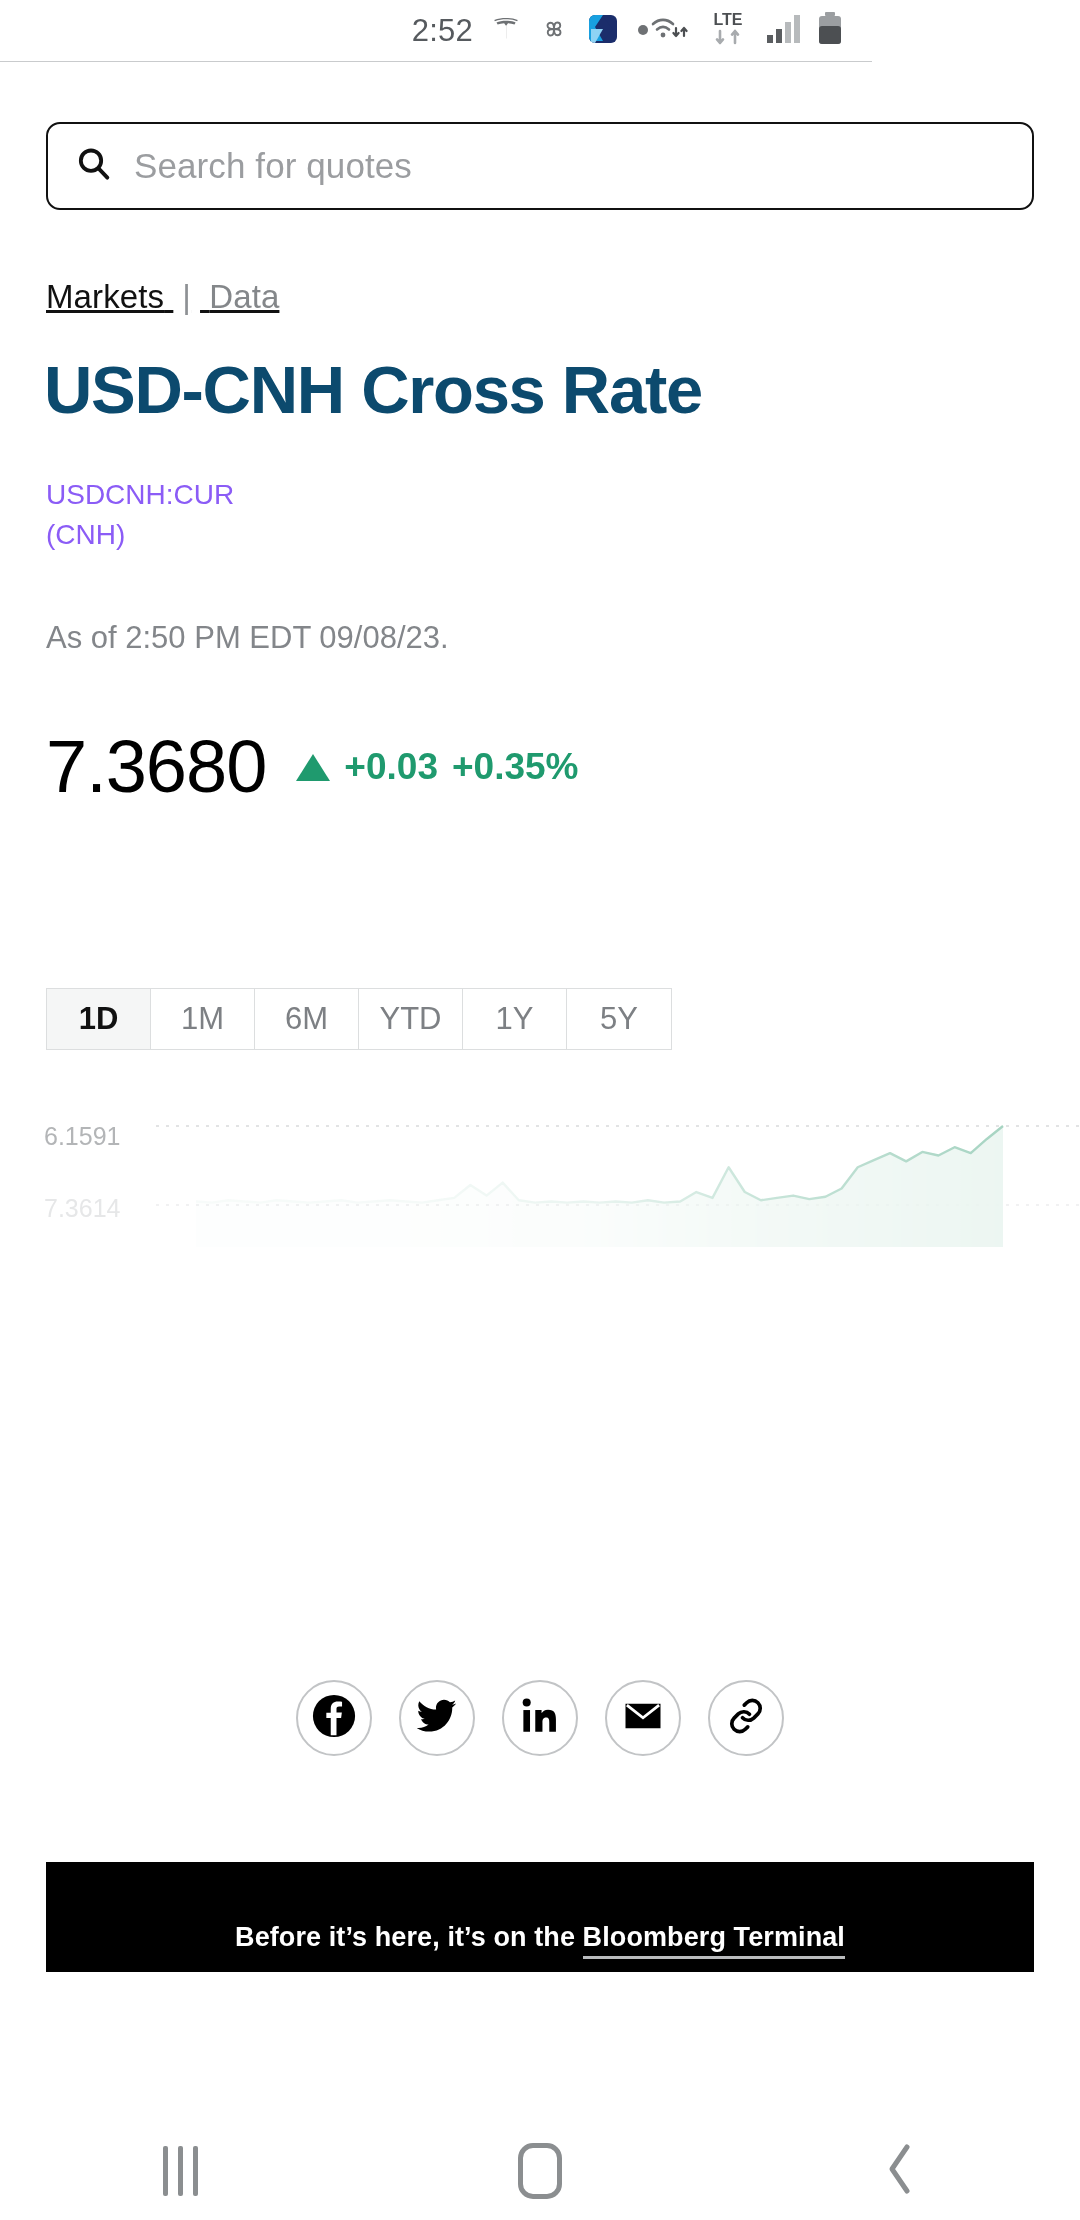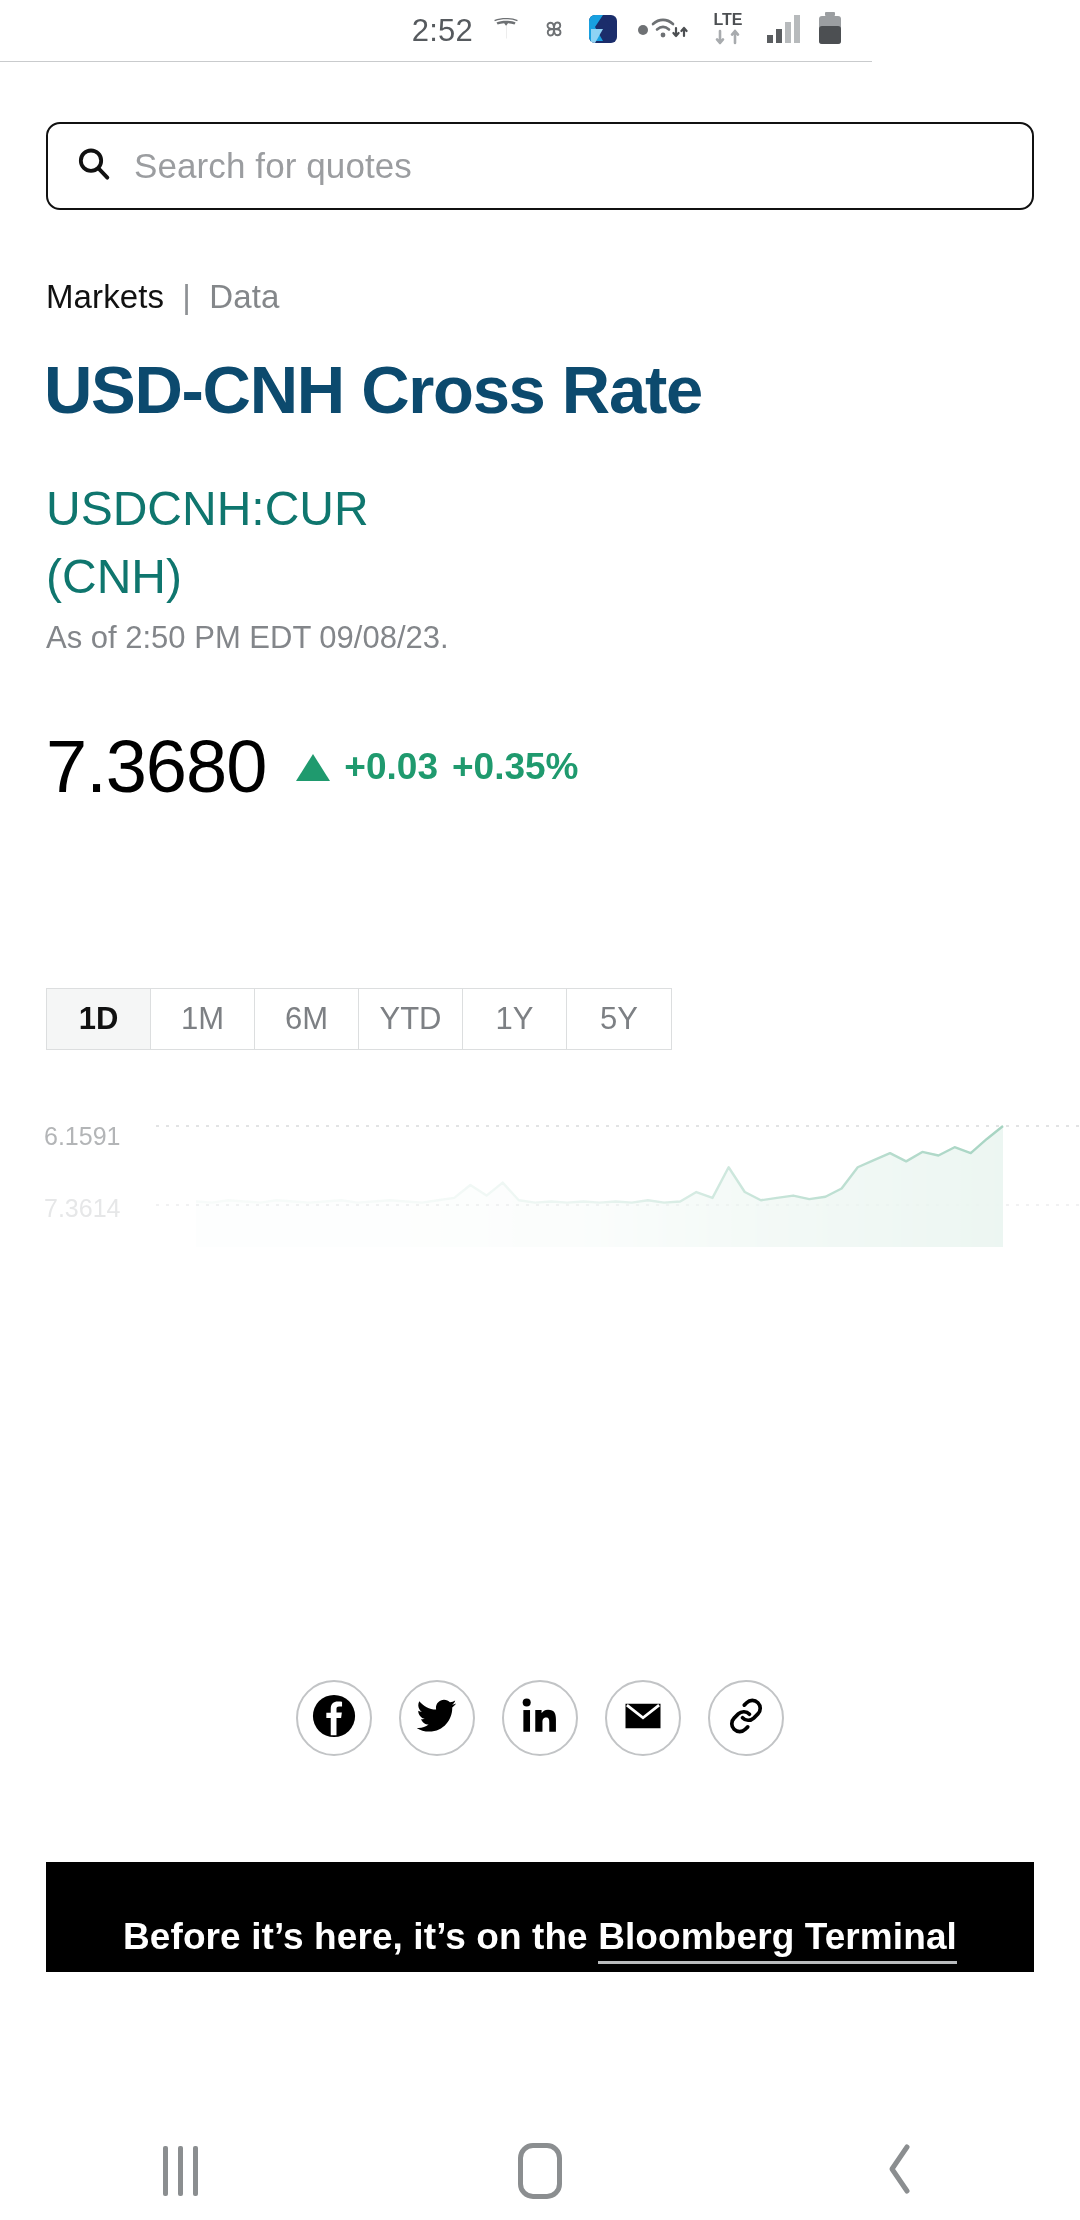--- a/index.html
+++ b/index.html
@@ -26,36 +26,36 @@
   .searchbar {
     position:absolute; left:46px; top:122px; width:988px; height:88px;
     border:2px solid #111; border-radius:14px; background:#fff;
     display:flex; align-items:center; padding:0 26px; gap:20px;
   }
   .search-ph { font-size:35px; color:#9b9da0; letter-spacing:.1px; }
 
   
   .breadcrumb {
     position:absolute; left:46px; top:278px;
-    font-size:33px; color:#111; letter-spacing:.1px;
+    font-size:33px; color:#111; letter-spacing:.1px;text-decoration:underline;
   }
   .breadcrumb .sep { color:#8e9194; margin:0 9px; font-weight:300; }
   .breadcrumb .muted { color:#84878a; }
 
   
   .page-title {
     position:absolute; left:44px; top:355px;
     font-size:67px; font-weight:bold; color:#0c4a6e; letter-spacing:-1.3px;
     line-height:1.05;
   }
 
   
   .ticker {
     position:absolute; left:46px; top:475px;
-    font-size:48px; color:#0f766e; line-height:1.42;
+    font-size:28px; color:#8b5cf6; line-height:1.42;
   }
   .asof {
     position:absolute; left:46px; top:620px;
     font-size:31px; color:#83868a;
   }
 
   
   .quote { position:absolute; left:46px; top:730px; display:flex; align-items:center; gap:30px; }
   .price { font-size:74px; color:#000; letter-spacing:-1px; line-height:1; }
   .change { display:flex; align-items:center; gap:14px; font-size:37px; font-weight:bold; }
@@ -92,21 +92,21 @@
   .share-btn {
     width:76px; height:76px; border-radius:50%; border:2px solid #c2c4c6;
     display:flex; align-items:center; justify-content:center; background:#fff;
   }
 
   
   .banner {
     position:absolute; left:46px; top:1862px; width:988px; height:110px;
     background:#000; display:flex; align-items:center; justify-content:center;
   }
-  .banner-text { color:#fff; font-size:37px; font-weight:bold; letter-spacing:.1px;margin-top:40px; }
+  .banner-text { color:#fff; font-size:27px; font-weight:bold; letter-spacing:.1px;margin-top:40px; }
   .banner-text u { text-decoration:none; border-bottom:3px solid #b9bbbd; padding-bottom:4px; }
 
   
   .watchlist {
     position:absolute; left:0; top:2045px; width:1080px;
     display:flex; align-items:center; justify-content:center; gap:22px;
   }
   .watchlist-label { font-size:37px; font-weight:bold; color:#000; letter-spacing:-.2px; }
 
   

